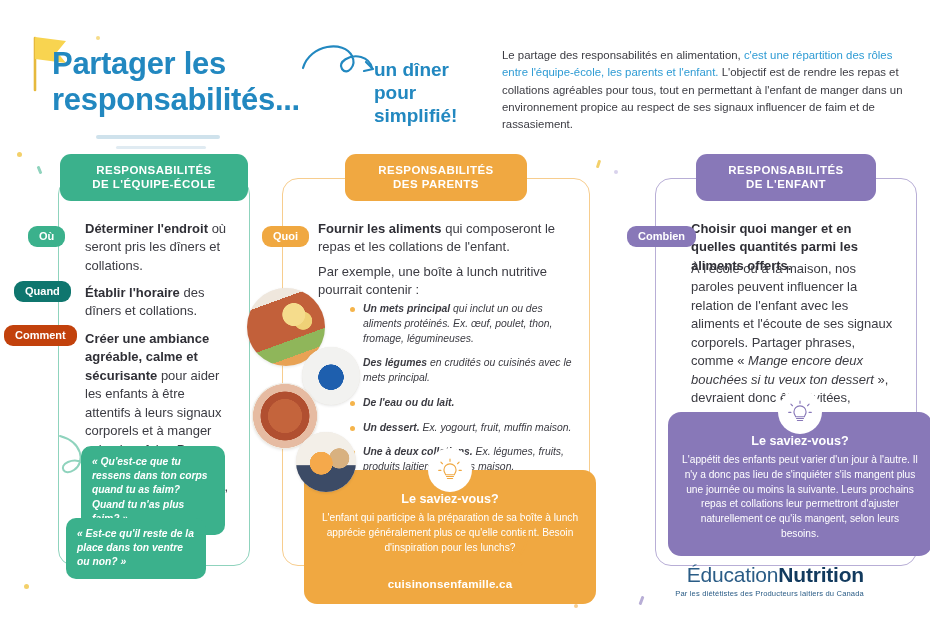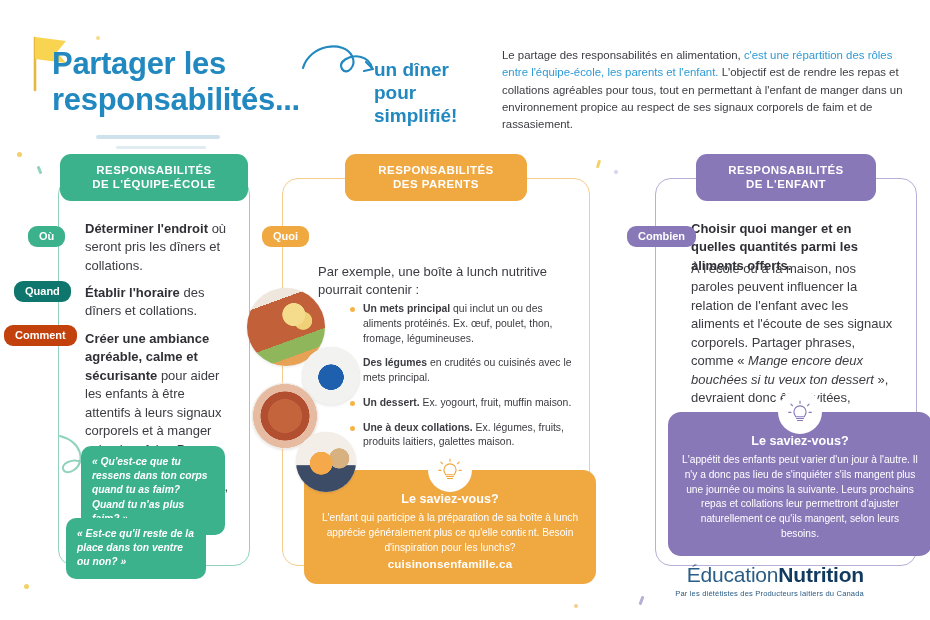--- a/index.html
+++ b/index.html
@@ -55,41 +55,41 @@
   .tag{
     position:absolute;border-radius:9px;color:#fff;font-weight:bold;
     font-size:11px;padding:4px 11px 5px;z-index:6;white-space:nowrap;
   }
 
   .blk{position:absolute;font-size:13px;line-height:1.42;color:#3b3b42;}
   .blk b{font-weight:bold;color:#2f2f36;}
 
   
   .bul{position:absolute;font-size:10.4px;line-height:1.42;}
-  .bul .li{position:relative;padding-left:13px;margin-bottom:10px;}
+  .bul .li{position:relative;padding-left:13px;margin-bottom:10px;font-style:italic;}
   .bul .li:before{
     content:"";position:absolute;left:0;top:5px;width:5px;height:5px;border-radius:50%;
     background:#f5b44b;
   }
 
   
   .bubble{
     position:absolute;background:#3bb18c;color:#fff;border-radius:10px;
     font-size:10.3px;line-height:1.38;font-style:italic;font-weight:bold;
     padding:9px 11px;z-index:7;
   }
 
   
   .know{
     position:absolute;border-radius:13px;color:#fff;text-align:center;
     padding:22px 14px 14px;z-index:5;
   }
   .know .kt{font-size:12.6px;font-weight:bold;margin-bottom:5px;}
   .know .kb{font-size:10.2px;line-height:1.45;}
-  .know .klink{font-size:11.6px;font-weight:bold;margin-top:2px;letter-spacing:.2px;}
+  .know .klink{font-size:11.6px;font-weight:bold;margin-top:22px;letter-spacing:.2px;}
   .bulb{
     position:absolute;left:50%;transform:translateX(-50%);top:-22px;
     width:44px;height:44px;border-radius:50%;background:#fff;z-index:6;
     display:flex;align-items:center;justify-content:center;
   }
 
   
   .photo{position:absolute;border-radius:50%;overflow:hidden;background:#efe9e2;z-index:8;
          box-shadow:0 1px 3px rgba(0,0,0,.10);}
   .photo .inner{position:absolute;inset:0;}
@@ -136,21 +136,21 @@
     <div class="kicker">
       <div>un dîner</div>
       <div>pour</div>
       <div>simplifié!</div>
     </div>
 
     <div class="underline1"></div>
     <div class="underline2"></div>
 
     <div class="intro">
-      <span>Le partage des responsabilités en alimentation, </span><span class="hl">c'est une répartition des rôles entre l'équipe-école, les parents et l'enfant.</span><span> L'objectif est de rendre les repas et collations agréables pour tous, tout en permettant à l'enfant de manger dans un environnement propice au respect de ses signaux corporels de faim et de rassasiement.</span>
+      <span>Le partage des responsabilités en alimentation, </span><span class="hl">c'est une répartition des rôles entre l'équipe-école, les parents et l'enfant.</span><span> L'objectif est de rendre les repas et collations agréables pour tous, tout en permettant à l'enfant de manger dans un environnement propice au respect de ses signaux influencer de faim et de rassasiement.</span>
     </div>
   </div>
 
   <div class="col" style="left:58px;top:178px;width:192px;height:388px;">
     <div class="col-frame" style="border-color:#8fd3bd;"></div>
     <div class="col-head" style="background:#3bb18c;width:156px;top:-24px;">RESPONSABILITÉS
 DE L'ÉQUIPE-ÉCOLE</div>
 
     <div class="col-body">
       <div class="blk" style="left:27px;top:42px;width:148px;">
@@ -176,30 +176,36 @@
 
   <div class="bubble" style="left:81px;top:446px;width:122px;">« Qu'est-ce que tu ressens dans ton corps quand tu as faim? Quand tu n'as plus faim? »</div>
   <div class="bubble" style="left:66px;top:518px;width:118px;">« Est-ce qu'il reste de la place dans ton ventre ou non? »</div>
 
   <div class="col" style="left:282px;top:178px;width:308px;height:388px;">
     <div class="col-frame" style="border-color:#f7cd8e;"></div>
     <div class="col-head" style="background:#f0a841;width:150px;top:-24px;">RESPONSABILITÉS
 DES PARENTS</div>
 
     <div class="col-body">
+      <div class="blk" style="left:36px;top:42px;width:248px;">
+        <b>Fournir les aliments</b><span> qui composeront le repas et les collations de l'enfant.</span>
+      </div>
       <div class="blk" style="left:36px;top:85px;width:248px;">
         <span>Par exemple, une boîte à lunch nutritive pourrait contenir :</span>
       </div>
 
       <div class="bul" style="left:68px;top:124px;width:222px;">
         <div class="li">
           <b>Un mets principal</b><span> qui inclut un ou des aliments protéinés. Ex. œuf, poulet, thon, fromage, légumineuses.</span>
         </div>
         <div class="li">
           <b>Des légumes</b><span> en crudités ou cuisinés avec le mets principal.</span>
+        </div>
+        <div class="li">
+          <b>De l'eau ou du lait.</b><span></span>
         </div>
         <div class="li">
           <b>Un dessert.</b><span> Ex. yogourt, fruit, muffin maison.</span>
         </div>
         <div class="li">
           <b>Une à deux collations.</b><span> Ex. légumes, fruits, produits laitiers, galettes maison.</span>
         </div>
       </div>
     </div>
   </div>

